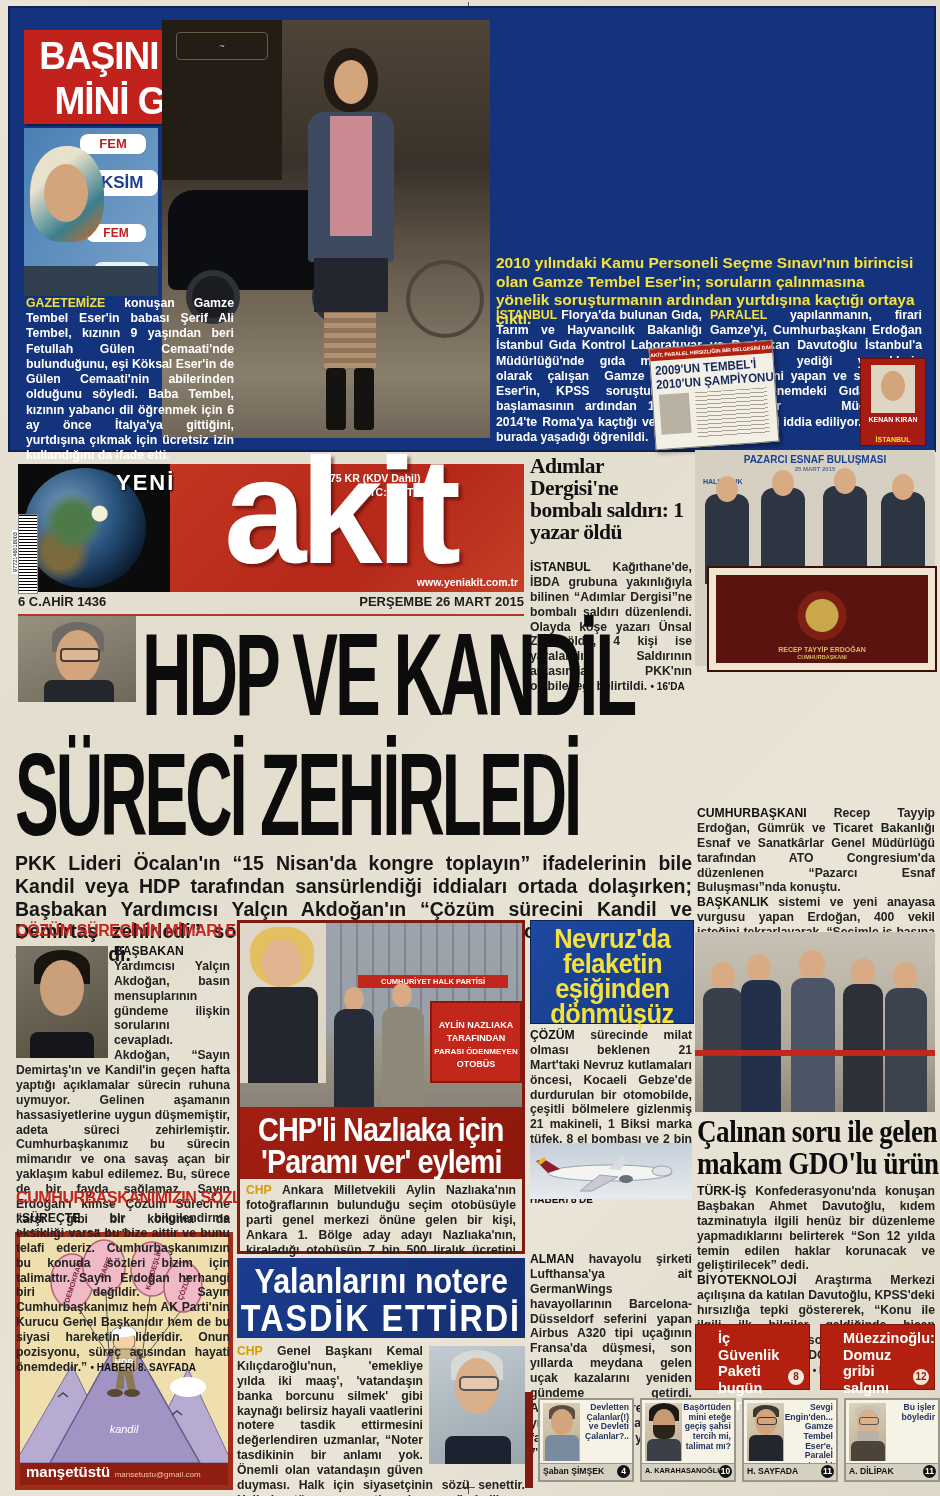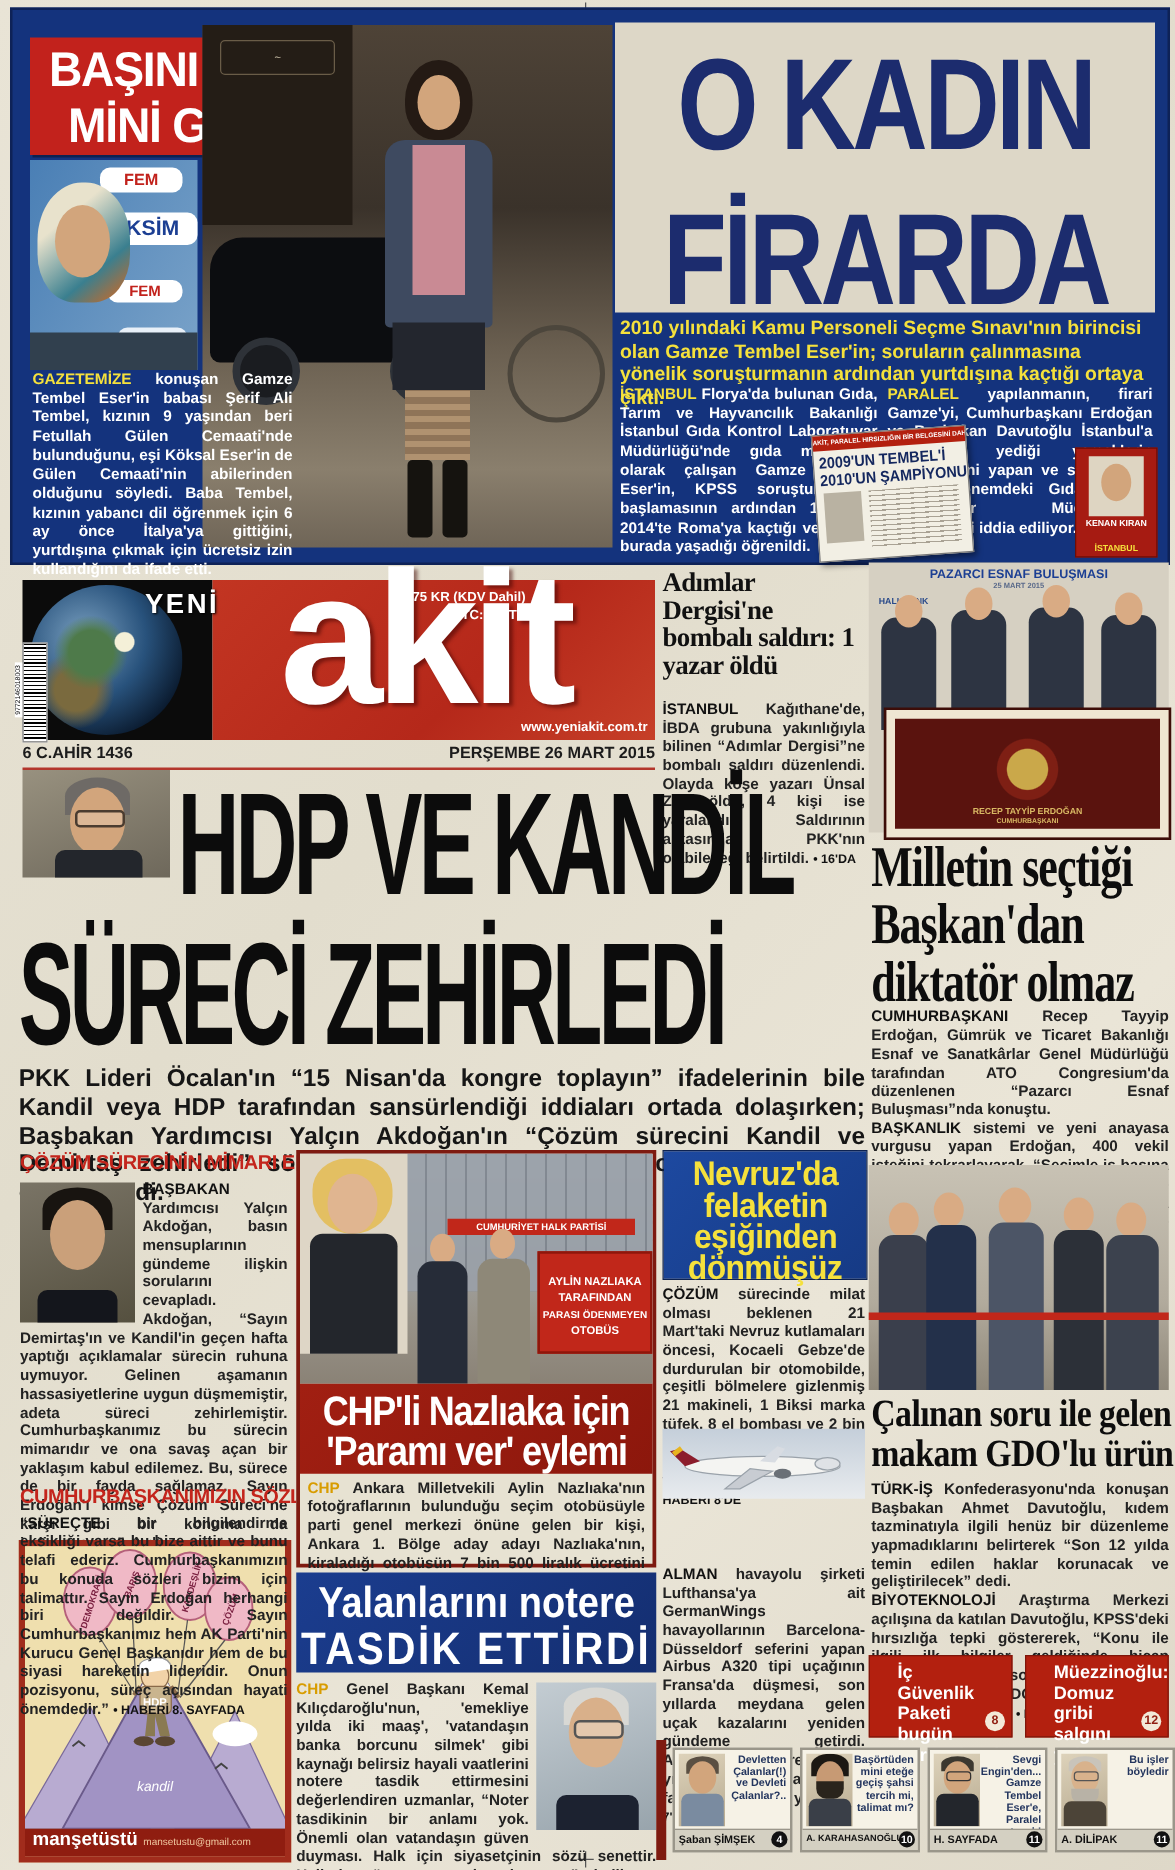--- a/index.html
+++ b/index.html
@@ -122,24 +122,20 @@
   #reporter{position:absolute;right:8px;top:350px;width:64px;height:86px;background:#a61b12;border:1px solid #6d0d06;}
 </style>
 </head>
 <body>
 
 <div id="page">
   <div class="reg" style="left:462px;top:2px;"></div>
   <div class="reg" style="left:462px;top:1481px;"></div>
 
   <section id="topstory" class="abs">
-    <div id="okadin" class="abs">
-      <div style="margin-top:6px;"><span class="l condc">O KADIN</span></div>
-      <div style="margin-top:22px;"><span class="l condc">FİRARDA</span></div>
-    </div>
     <div id="kicker" class="abs">
       <div style="margin-top:3px;">BAŞINI AÇTI</div>
       <div>MİNİ GİYDİ</div>
     </div>
 
     <div id="ph-scarf" class="abs">
       <div class="sign" style="left:56px;top:6px;width:66px;height:20px;font-size:13px;line-height:20px;">FEM</div>
       <div class="sign" style="left:50px;top:42px;width:84px;height:26px;font-size:17px;line-height:26px;color:#1c3f93;">AKSİM</div>
       <div class="sign" style="left:62px;top:96px;width:60px;height:18px;font-size:12px;line-height:18px;">FEM</div>
       <div class="sign" style="left:70px;top:134px;width:56px;height:18px;font-size:12px;line-height:18px;color:#1c3f93;background:#e8f0f8;">adem</div>
@@ -238,25 +234,20 @@
     <div class="head" style="left:21px;top:26px;"></div>
     <div class="head" style="left:77px;top:20px;"></div>
     <div class="head" style="left:139px;top:18px;"></div>
     <div class="head" style="left:197px;top:24px;"></div>
     <div id="carpet">
       <div class="carpet-txt" style="bottom:10px;font-size:7px;">RECEP TAYYİP ERDOĞAN</div>
       <div class="carpet-txt" style="bottom:3px;font-size:5.5px;">CUMHURBAŞKANI</div>
     </div>
   </div>
 
-  <div id="erd-h" class="abs" style="left:697px;top:668px;width:238px;">
-    <div style="height:46px;"><span class="l cond">Milletin seçtiği</span></div>
-    <div style="height:46px;"><span class="l cond">Başkan'dan</span></div>
-    <div style="height:46px;"><span class="l cond">diktatör olmaz</span></div>
-  </div>
   <div class="abs body just" style="left:697px;top:806px;width:238px;">
     <span class="blabel">CUMHURBAŞKANI</span>
     <span>Recep Tayyip Erdoğan, Gümrük ve Ticaret Bakanlığı Esnaf ve Sanatkârlar Genel Müdürlüğü tarafından ATO Congresium'da düzenlenen “Pazarcı Esnaf Buluşması”nda konuştu.</span><br>
     <span class="blabel">BAŞKANLIK</span>
     <span>sistemi ve yeni anayasa vurgusu yapan Erdoğan, 400 vekil isteğini tekrarlayarak, “Seçimle iş başına gelmiş ve her icraatının hesabını millete verecek bir başkandan tek adam da çıkmaz, diktatör de çıkmaz, bunu böyle bilin” diye konuştu.</span>
     <span class="ref">• 12'DE</span>
   </div>
 
   <div id="ph-davut" class="abs">
     <div class="head" style="left:16px;top:30px;width:24px;height:28px;"></div>

